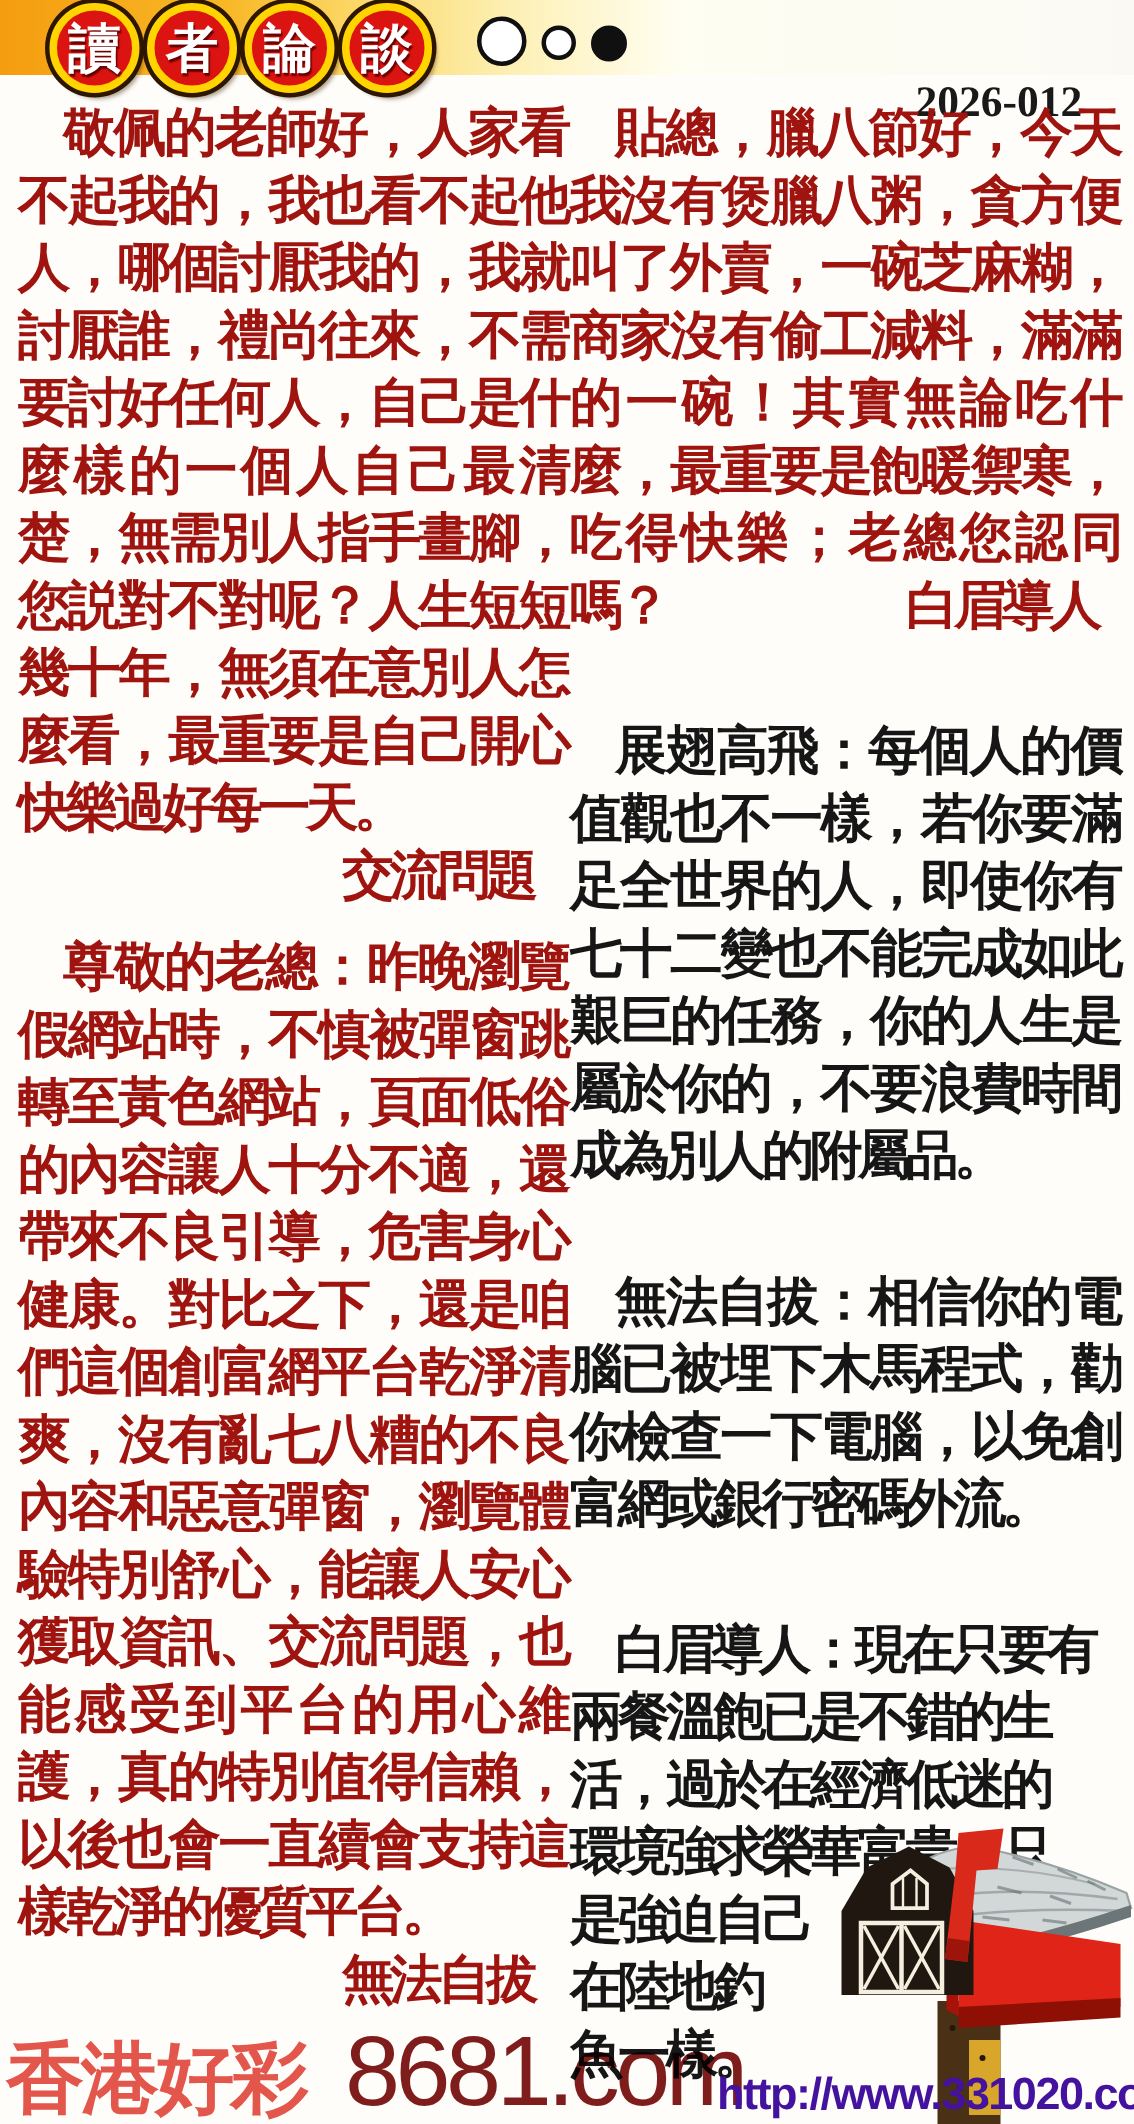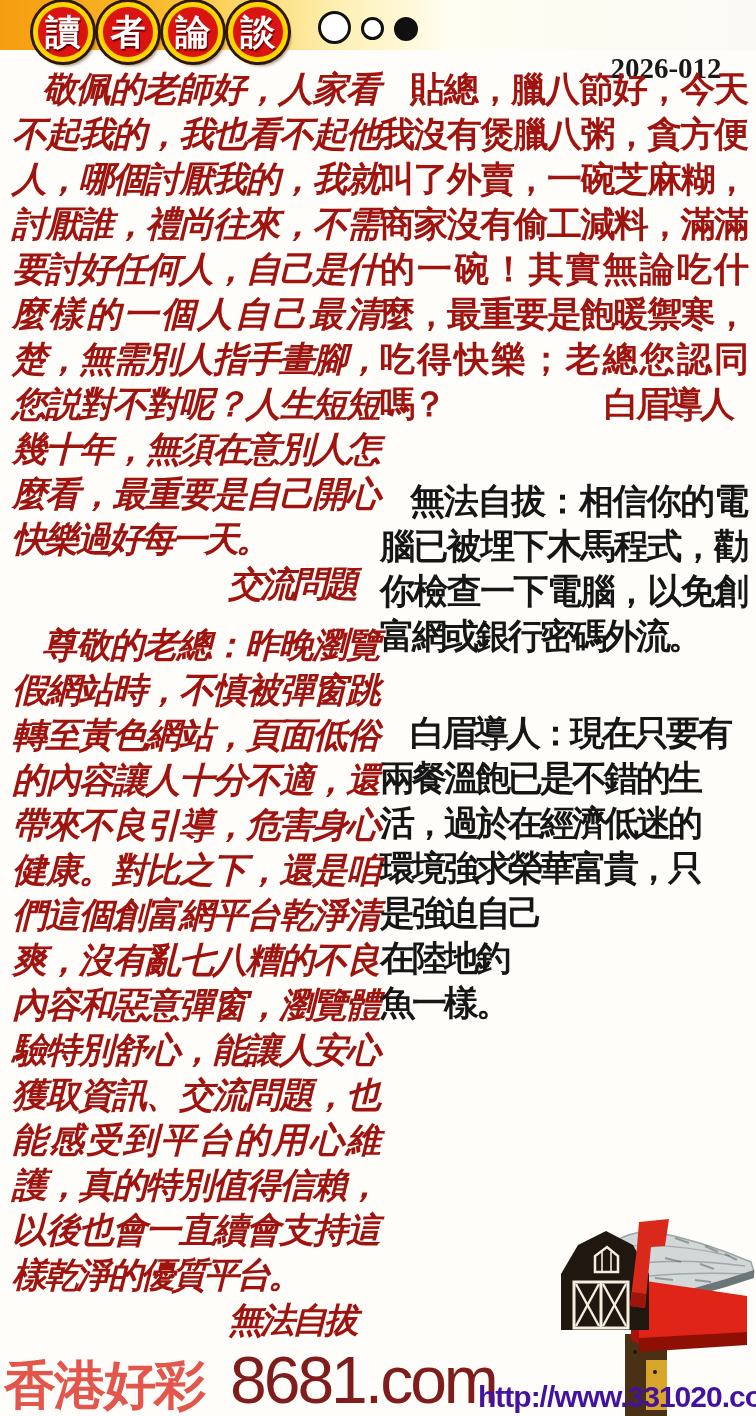--- a/index.html
+++ b/index.html
@@ -30,21 +30,21 @@
     position:absolute; left:596px; top:16px; width:140px; text-align:center;
     font-family:"Liberation Serif",serif; font-size:29px; font-weight:600; color:#191919;margin-top:36px;
   }
   
   .col {
     position:absolute; top:66px; width:366px;
     font-size:35px; line-height:45px; letter-spacing:-3px;
     text-align:justify; text-justify:inter-character;
     font-weight:600;
   }
-  .col-left  { left:12px;font-style:italic; }
+  .col-left  { left:12px; }
   .col-right { left:380px; }
   .red   { color:#a01410; }
   .black { color:#161616; }
   .para  { text-indent:30px; }
   .gap   { margin-top:52px; }
   .gap-sm{ margin-top:16px; }
   .sig   { text-align:right; padding-right:22px; }
   .sig-inline { float:right; margin-right:14px; }
   .pre   { white-space:pre-line; }
   
@@ -85,20 +85,21 @@
     <div class="sig red">交流問題</div>
     <p class="para red gap-sm">尊敬的老總：昨晚瀏覽假網站時，不慎被彈窗跳轉至黃色網站，頁面低俗的內容讓人十分不適，還帶來不良引導，危害身心健康。對比之下，還是咱們這個創富網平台乾淨清爽，沒有亂七八糟的不良內容和惡意彈窗，瀏覽體驗特別舒心，能讓人安心獲取資訊、交流問題，也能感受到平台的用心維護，真的特別值得信賴，以後也會一直續會支持這樣乾淨的優質平台。</p>
     <div class="sig red">無法自拔</div>
   </div>
 
   <div class="col col-right">
     <p class="para red">
       <span>貼總，臘八節好，今天我沒有煲臘八粥，貪方便叫了外賣，一碗芝麻糊，商家沒有偷工減料，滿滿的一碗！其實無論吃什麼，最重要是飽暖禦寒，吃得快樂；老總您認同嗎？</span>
       <span class="sig-inline">白眉導人</span>
     </p>
+    <p class="para black gap">展翅高飛：每個人的價值觀也不一樣，若你要滿足全世界的人，即使你有七十二變也不能完成如此艱巨的任務，你的人生是屬於你的，不要浪費時間成為別人的附屬品。</p>
     <p class="para black gap">無法自拔：相信你的電腦已被埋下木馬程式，勸你檢查一下電腦，以免創富網或銀行密碼外流。</p>
     <p class="para black gap pre">白眉導人：現在只要有
 兩餐溫飽已是不錯的生
 活，過於在經濟低迷的
 環境強求榮華富貴，只
 是強迫自己
 在陸地釣
 魚一樣。</p>
   </div>
 

